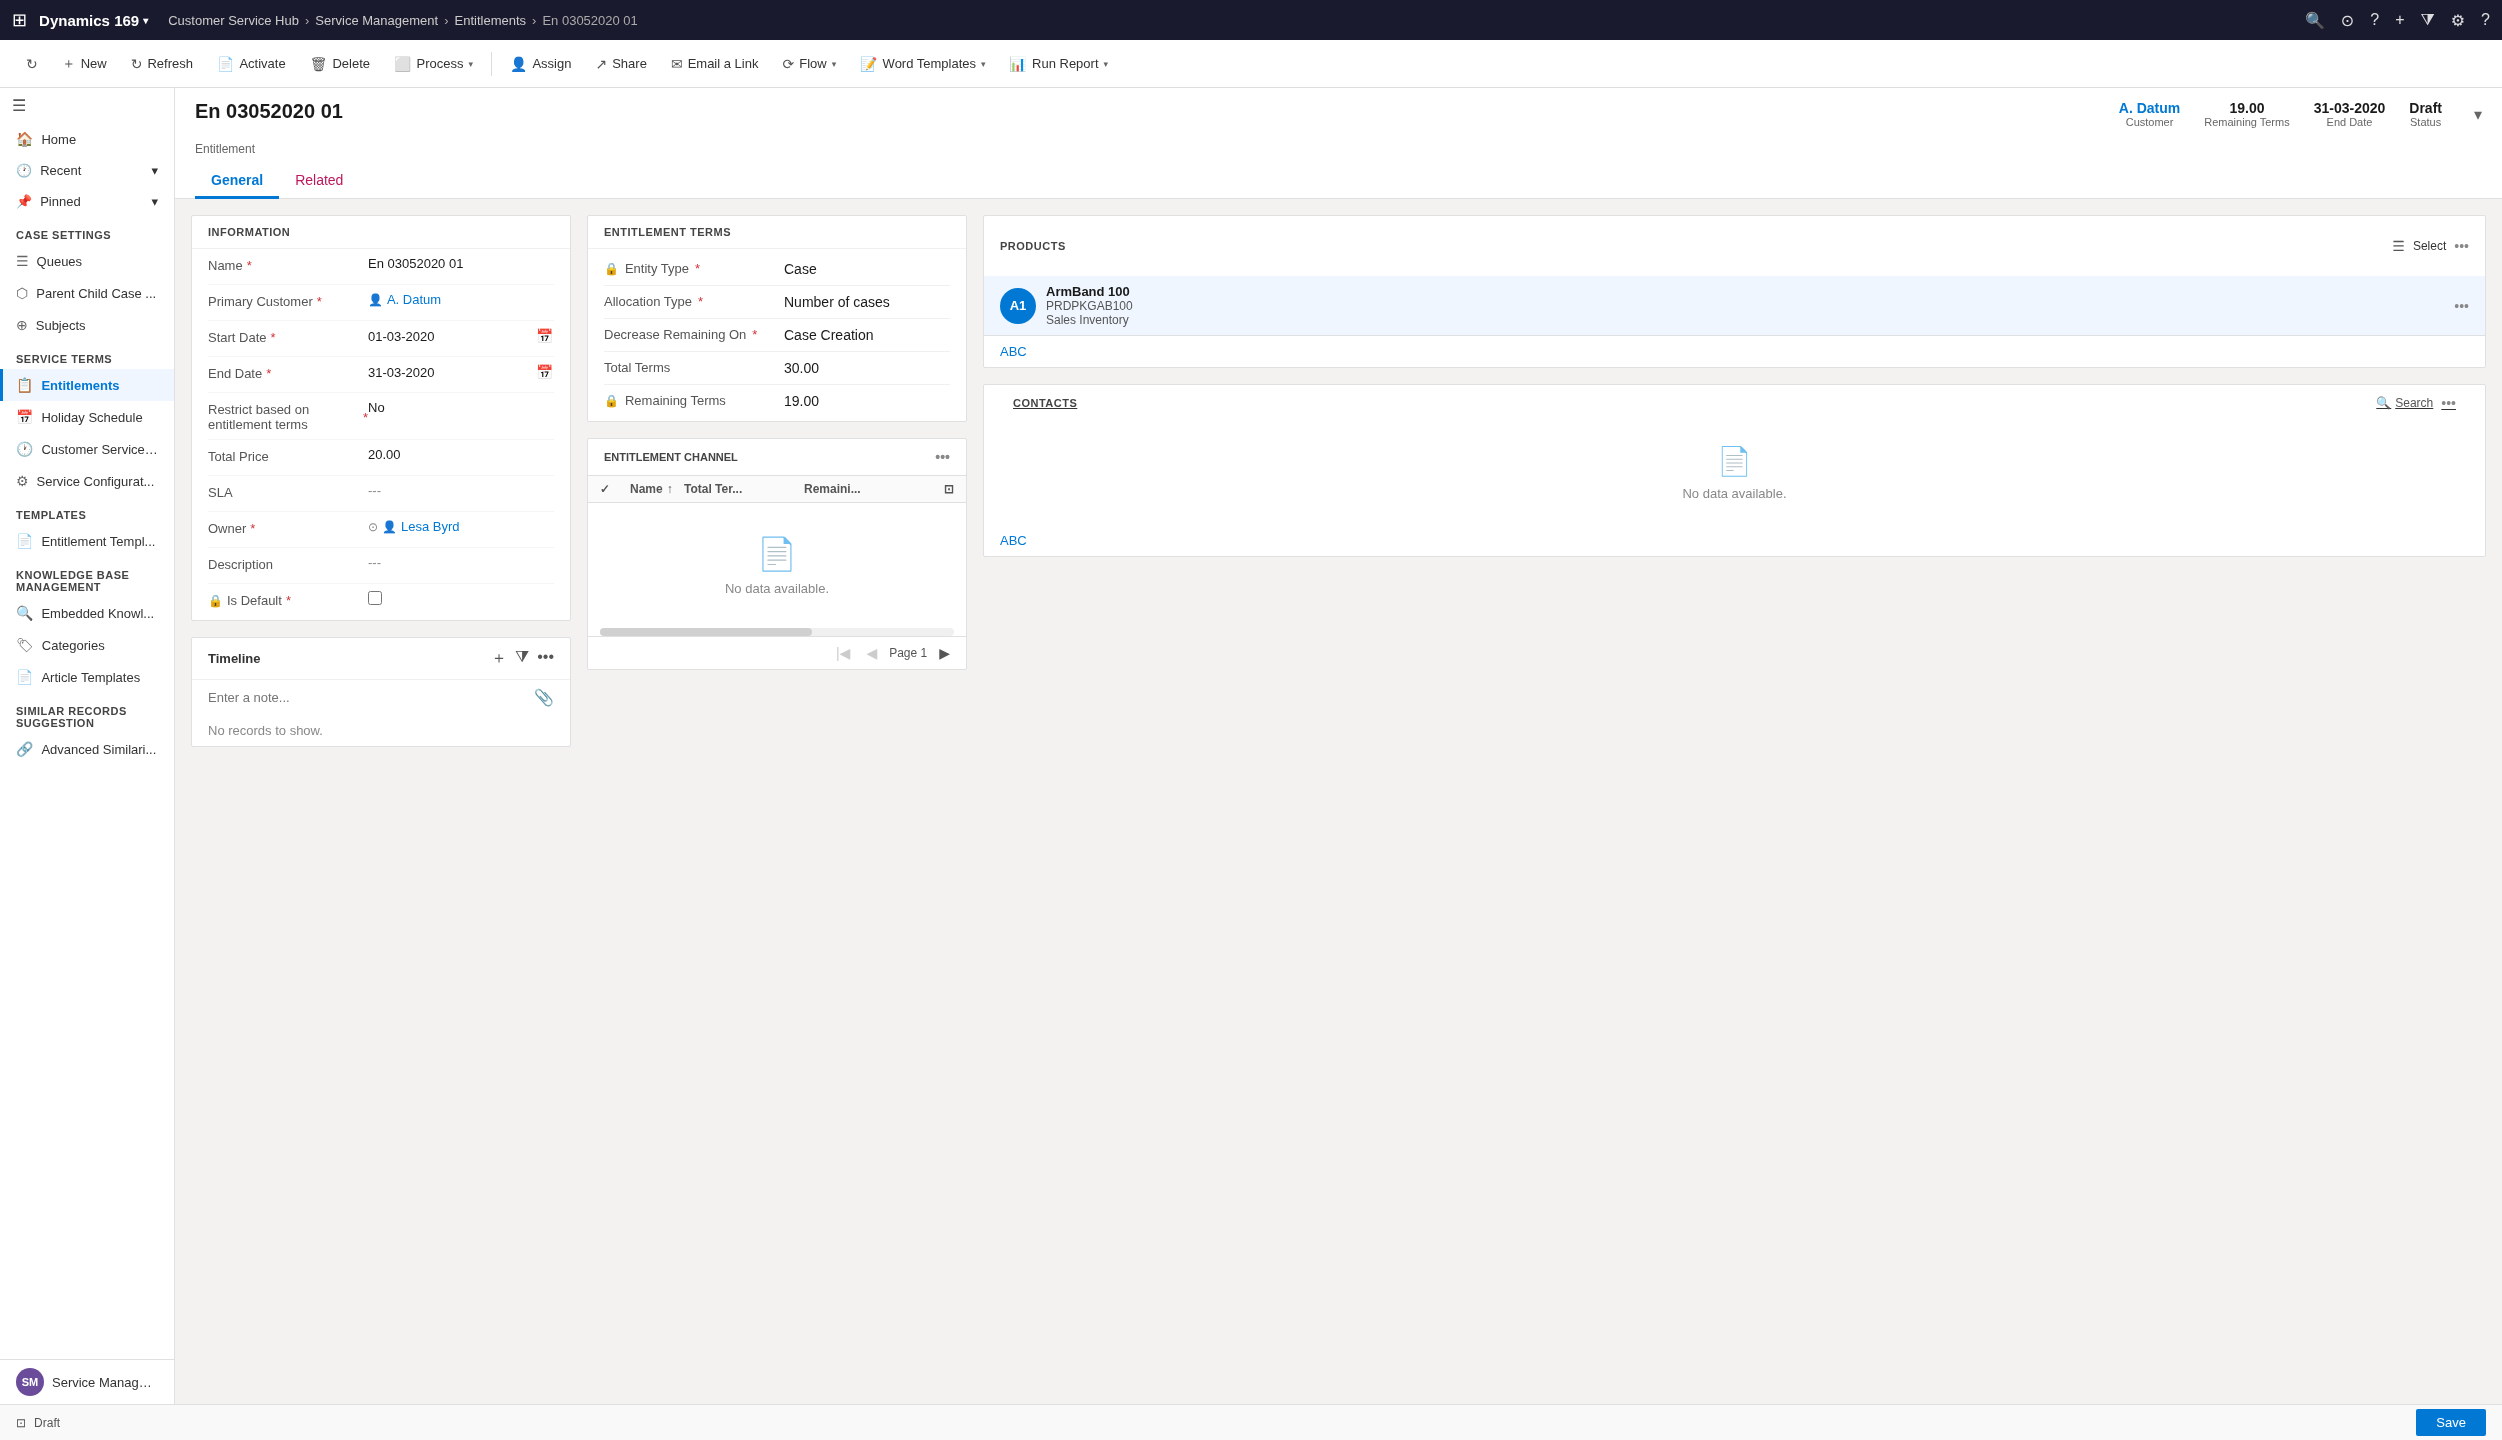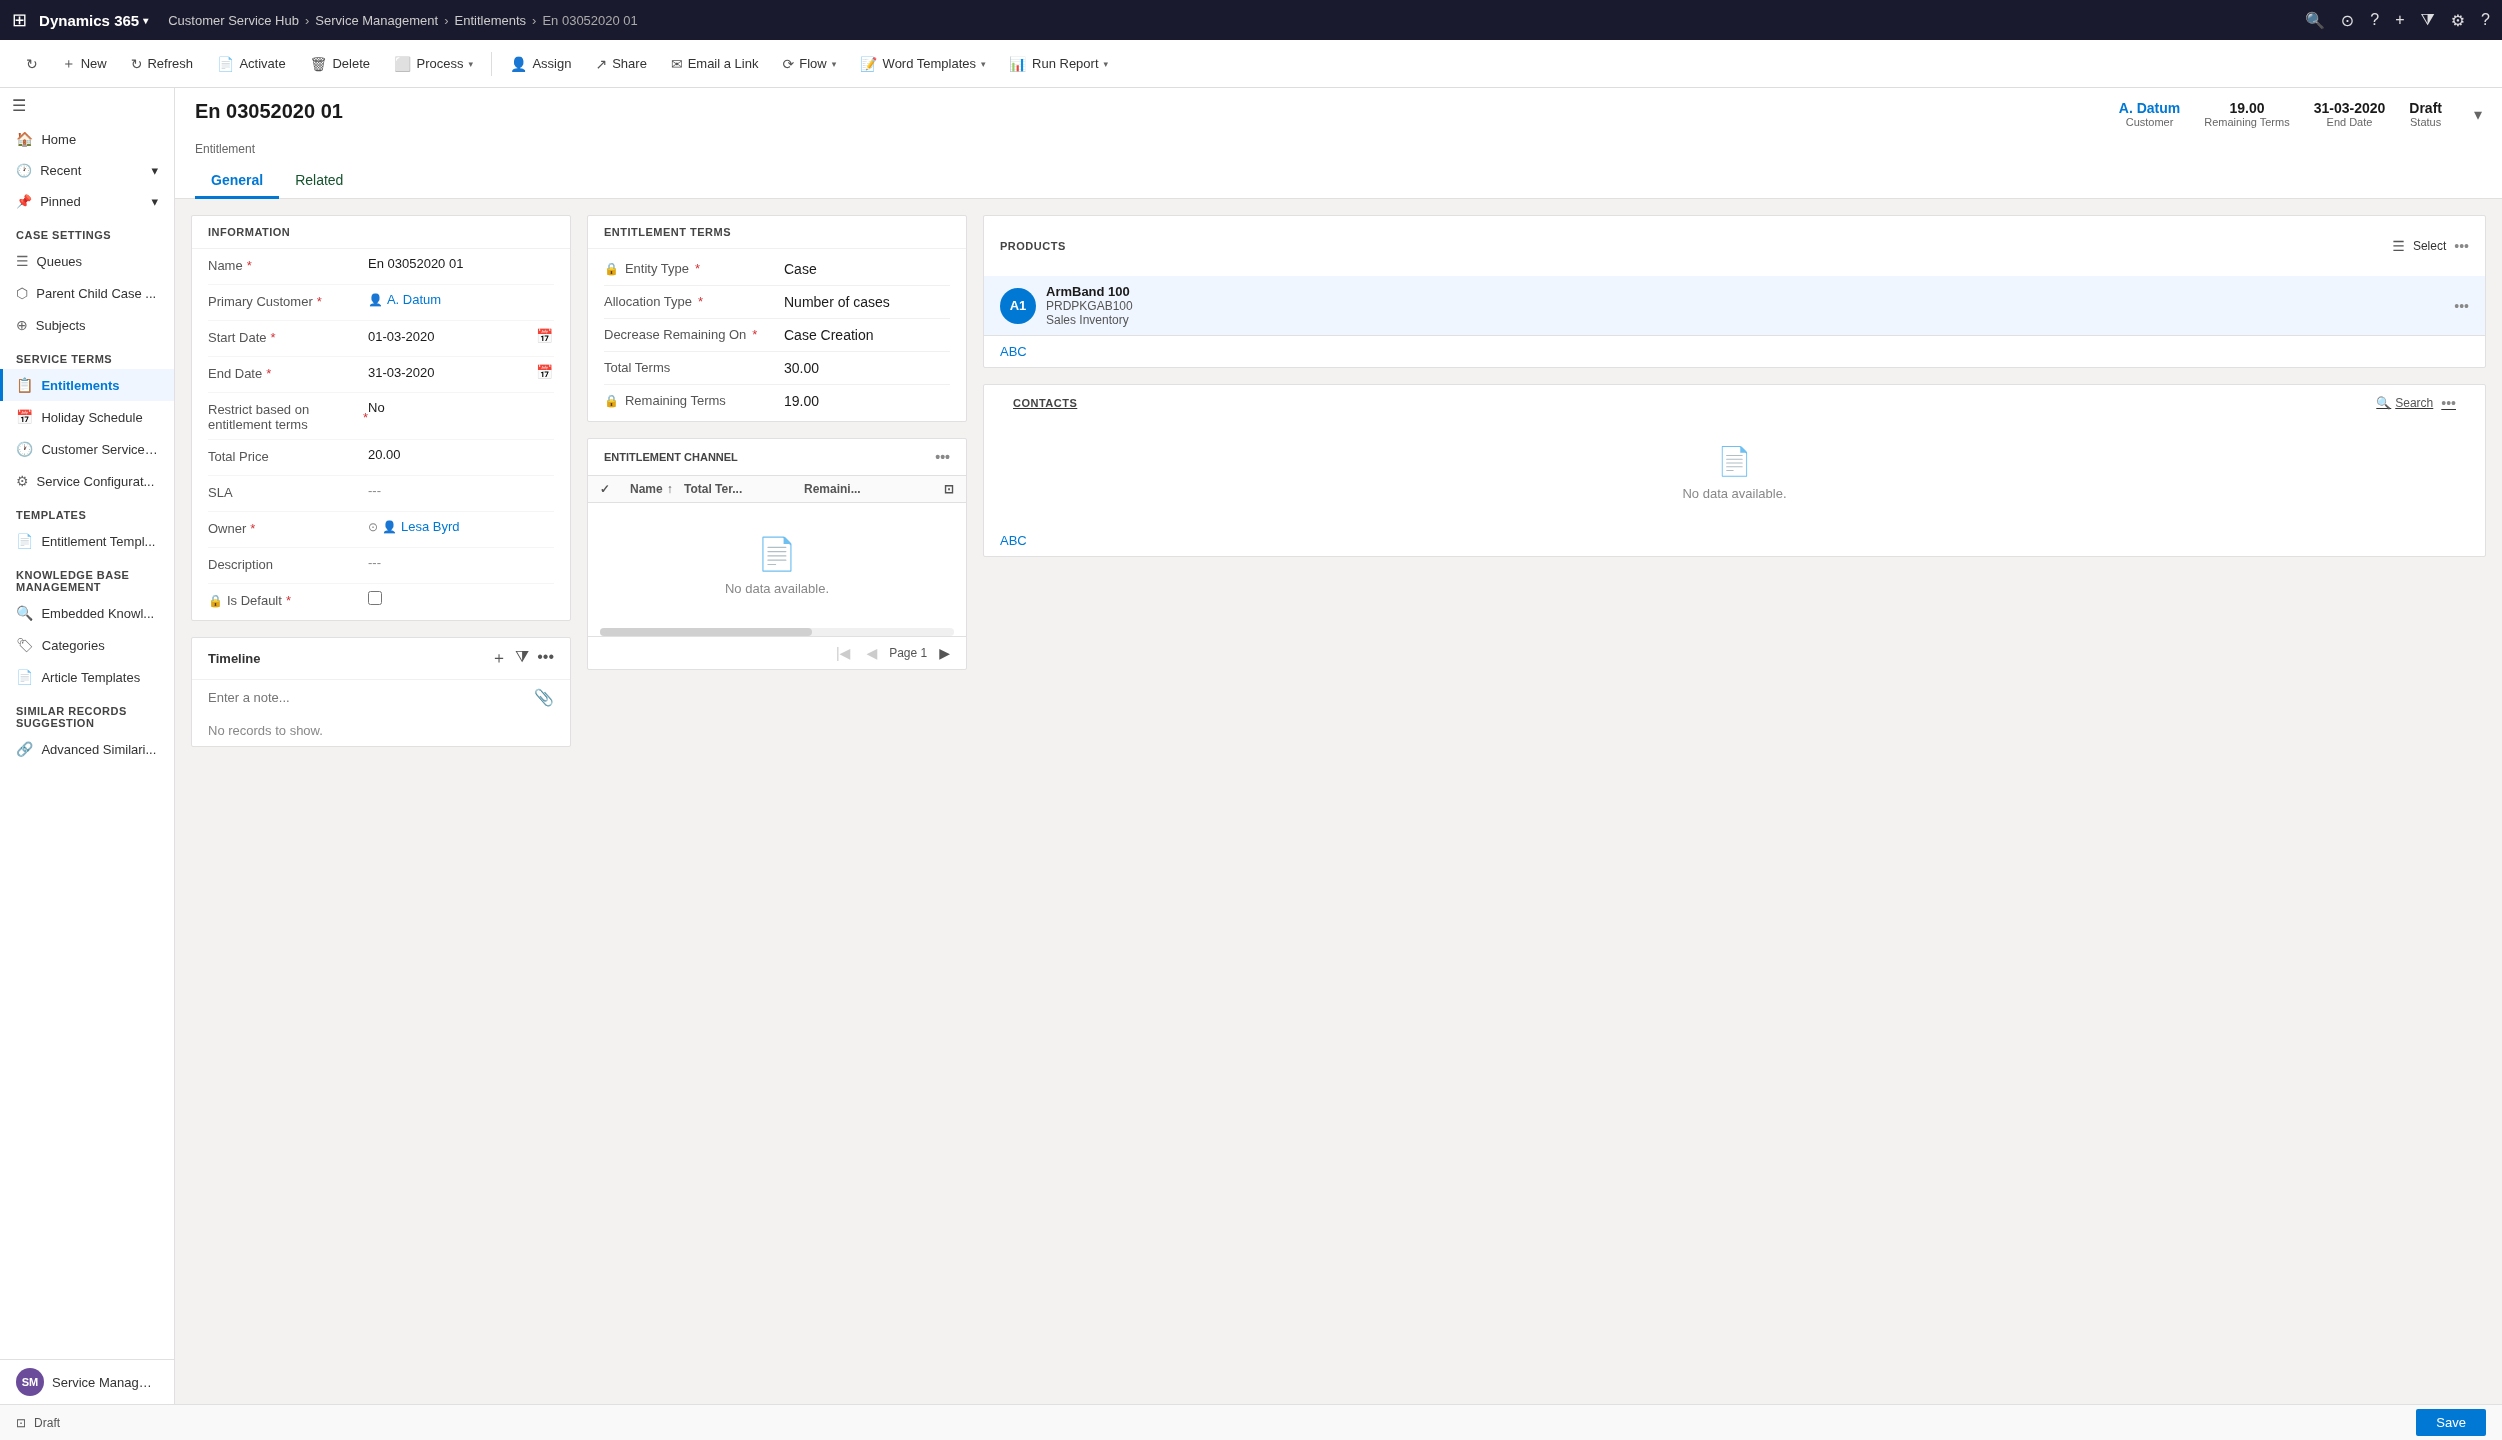--- a/index.html
+++ b/index.html
@@ -39,21 +39,21 @@
     .sidebar-avatar { width: 28px; height: 28px; border-radius: 50%; background: #6b4c9a; color: white; display: flex; align-items: center; justify-content: center; font-size: 11px; font-weight: 700; flex-shrink: 0; }
 
     
     .content-area { flex: 1; overflow-y: auto; display: flex; flex-direction: column; }
     
     
     .record-header { background: white; padding: 12px 20px 0; border-bottom: 1px solid #e0e0e0; }
     .record-title { font-size: 20px; font-weight: 600; color: #1a1a1a; }
     .record-subtitle { font-size: 12px; color: #666; margin-top: 19px; }
     .record-tabs { display: flex; gap: 0; margin-top: 8px; }
-    .record-tab { padding: 8px 16px; cursor: pointer; font-size: 14px; color: #14532d; border-bottom: 3px solid transparent; margin-bottom: -1px; }
+    .record-tab { padding: 8px 16px; cursor: pointer; font-size: 14px; color: #be185d; border-bottom: 3px solid transparent; margin-bottom: -1px; }
     .record-tab.active { color: #0078d4; border-bottom-color: #0078d4; font-weight: 600; }
     .record-header-right { margin-left: auto; display: flex; align-items: center; gap: 24px; }
     .meta-field { text-align: center; }
     .meta-field-label { font-size: 11px; color: #666; }
     .meta-field-value { font-size: 14px; font-weight: 600; color: #0078d4; }
     .meta-field-value.black { color: #1a1a1a; }
     .expand-btn { color: #666; cursor: pointer; font-size: 16px; margin-left: 8px; }
 
     
     .page-body { display: flex; flex: 1; gap: 16px; padding: 16px; overflow-y: auto; }
@@ -143,21 +143,21 @@
     .status-bar-right { display: flex; align-items: center; gap: 8px; }
     .save-btn { background: #0078d4; color: white; border: none; padding: 6px 20px; cursor: pointer; font-size: 13px; border-radius: 2px; }
     .three-dots { color: #888; cursor: pointer; font-size: 14px; }
   </style>
 </head>
 <body>
 
 <div class="top-nav">
   <span class="waffle">⊞</span>
   <div class="app-title">
-    <span>Dynamics 365</span>
+    <span>Dynamics 169</span>
     <span class="chevron">▾</span>
   </div>
   <div class="breadcrumb">
     <a>Customer Service Hub</a>
     <span>›</span>
     <a>Service Management</a>
     <span>›</span>
     <a>Entitlements</a>
     <span>›</span>
     <span>En 03052020 01</span>

